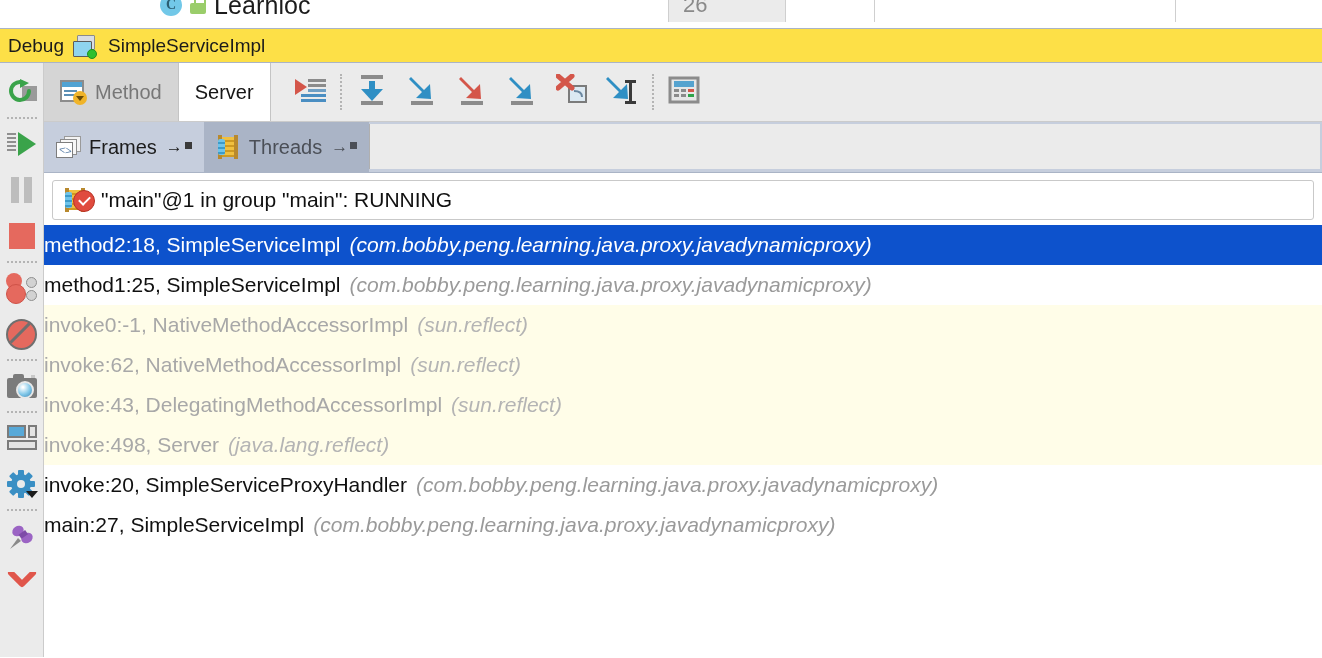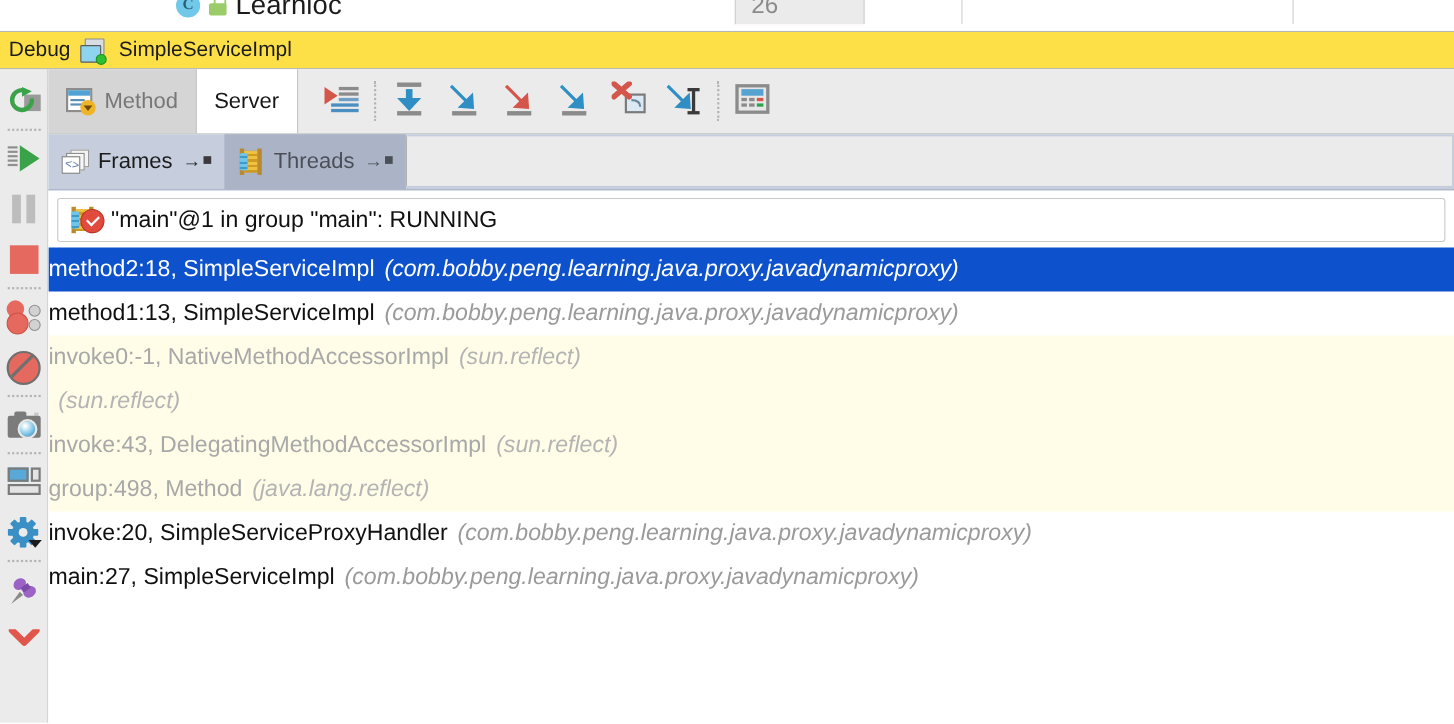--- a/index.html
+++ b/index.html
@@ -694,40 +694,41 @@
       </div>
 
       <div class="stack-list">
 
         <div class="stack-row selected">
           <span class="method">method2:18, SimpleServiceImpl</span>
           <span class="pkg">(com.bobby.peng.learning.java.proxy.javadynamicproxy)</span>
         </div>
 
         <div class="stack-row">
-          <span class="method">method1:13, SimpleServiceImpl</span>
+          <span class="method">method1:25, SimpleServiceImpl</span>
           <span class="pkg">(com.bobby.peng.learning.java.proxy.javadynamicproxy)</span>
         </div>
 
         <div class="stack-row lib">
           <span class="method">invoke0:-1, NativeMethodAccessorImpl</span>
           <span class="pkg">(sun.reflect)</span>
         </div>
 
         <div class="stack-row lib">
+          <span class="method">invoke:62, NativeMethodAccessorImpl</span>
           <span class="pkg">(sun.reflect)</span>
         </div>
 
         <div class="stack-row lib">
           <span class="method">invoke:43, DelegatingMethodAccessorImpl</span>
           <span class="pkg">(sun.reflect)</span>
         </div>
 
         <div class="stack-row lib">
-          <span class="method">group:498, Method</span>
+          <span class="method">invoke:498, Server</span>
           <span class="pkg">(java.lang.reflect)</span>
         </div>
 
         <div class="stack-row">
           <span class="method">invoke:20, SimpleServiceProxyHandler</span>
           <span class="pkg">(com.bobby.peng.learning.java.proxy.javadynamicproxy)</span>
         </div>
 
 
         <div class="stack-row">

